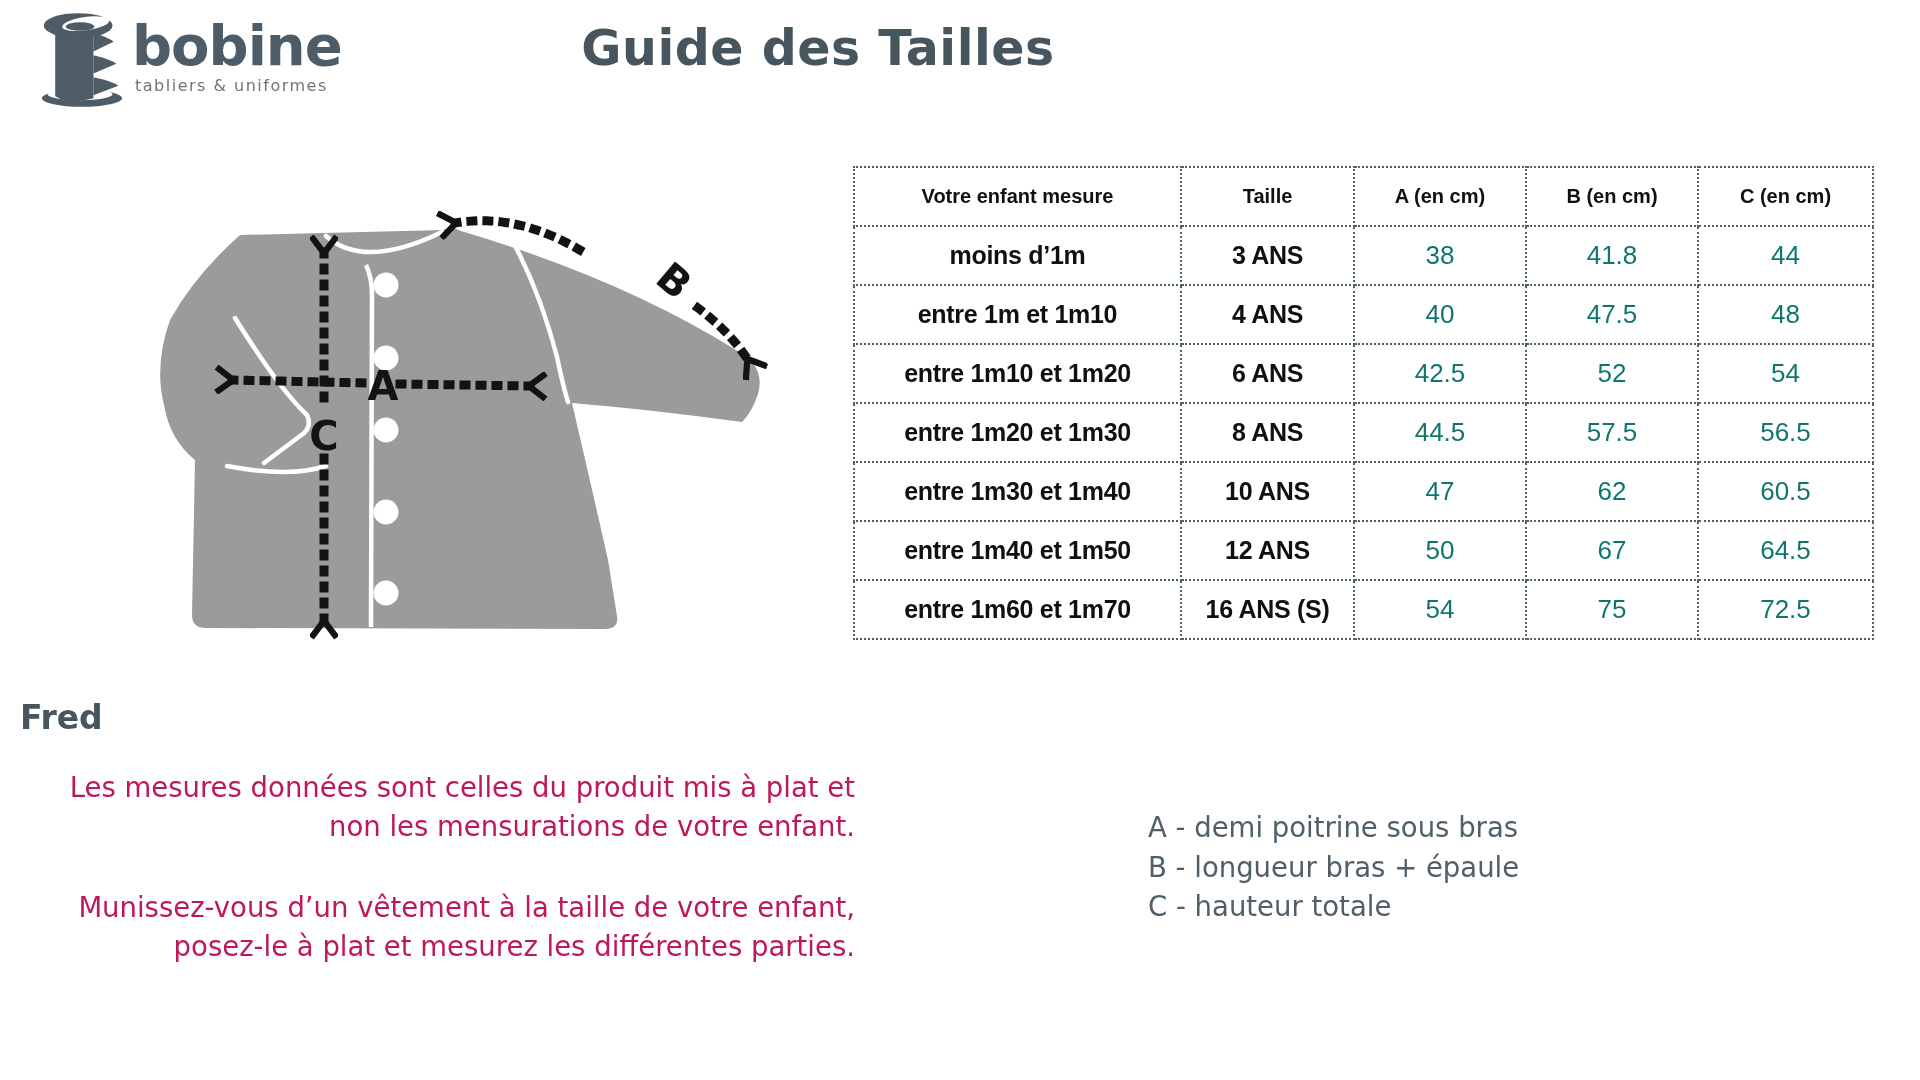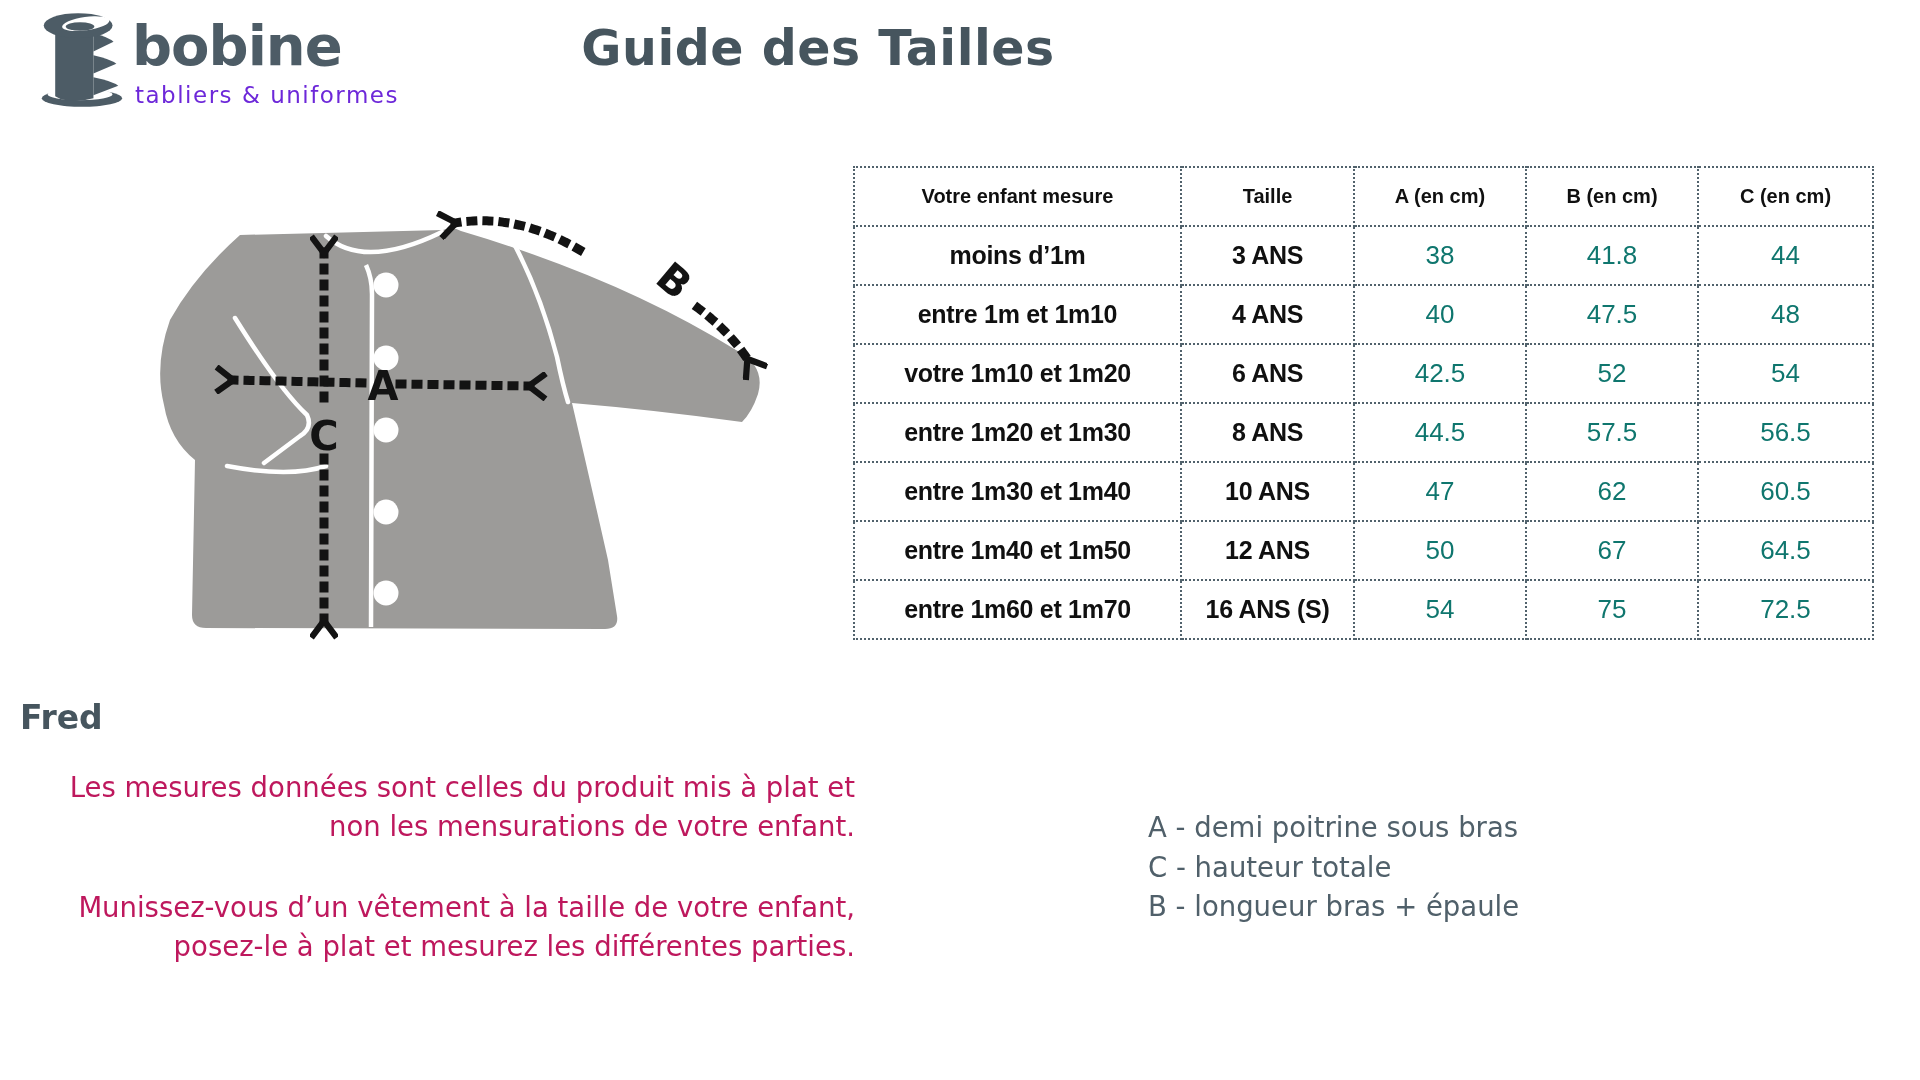--- a/index.html
+++ b/index.html
@@ -5,21 +5,21 @@
   html,body{margin:0;padding:0;}
   body{
     width:1920px;height:1080px;position:relative;background:#ffffff;
     font-family:"DejaVu Sans","Liberation Sans",sans-serif;overflow:hidden;
   }
   
   .logo{position:absolute;left:38px;top:12px;display:flex;align-items:flex-start;}
   .logo-icon{width:86px;height:96px;}
   .logo-text{margin-left:8px;margin-top:6px;}
   .wordmark{font-size:56px;font-weight:bold;color:#4d5c66;letter-spacing:-1px;line-height:56px;}
-  .tagline{font-size:23px;color:#6d28d9;letter-spacing:1.5px;margin-top:8px;margin-left:3px;}
+  .tagline{font-size:16px;color:#737373;letter-spacing:1.5px;margin-top:2px;margin-left:3px;}
   .page-title{
     position:absolute;left:0;top:20px;width:1636px;text-align:center;
     font-size:49px;font-weight:bold;color:#46555e;letter-spacing:0.5px;
   }
   
   .diagram{position:absolute;left:140px;top:160px;width:650px;height:520px;}
   .product-name{
     position:absolute;left:20px;top:698px;width:840px;
     font-size:33px;font-weight:bold;color:#46555e;
   }
@@ -128,22 +128,22 @@
   </g>
 </svg>
 
 <div class="product-name">Fred</div>
 
 <div class="note note-1">Les mesures données sont celles du produit mis à plat et non les mensurations de votre enfant.</div>
 <div class="note note-2">Munissez-vous d’un vêtement à la taille de votre enfant, posez-le à plat et mesurez les différentes parties.</div>
 
 <div class="legend">
   <div>A - demi poitrine sous bras</div>
+  <div>B - longueur bras + épaule</div>
   <div>C - hauteur totale</div>
-  <div>B - longueur bras + épaule</div>
 </div>
 
 <table class="size-table">
   <colgroup>
     <col style="width:327px">
       <col style="width:173px">
       <col style="width:172px">
     <col style="width:172px">
       <col style="width:175px">
   </colgroup>
@@ -165,21 +165,21 @@
         <td class="num-cell">44</td>
       </tr>
       <tr>
         <td class="bold-cell">entre 1m et 1m10</td>
         <td class="bold-cell">4 ANS</td>
         <td class="num-cell">40</td>
         <td class="num-cell">47.5</td>
         <td class="num-cell">48</td>
       </tr>
       <tr>
-        <td class="bold-cell">votre 1m10 et 1m20</td>
+        <td class="bold-cell">entre 1m10 et 1m20</td>
         <td class="bold-cell">6 ANS</td>
         <td class="num-cell">42.5</td>
         <td class="num-cell">52</td>
         <td class="num-cell">54</td>
       </tr>
       <tr>
         <td class="bold-cell">entre 1m20 et 1m30</td>
         <td class="bold-cell">8 ANS</td>
         <td class="num-cell">44.5</td>
         <td class="num-cell">57.5</td>

